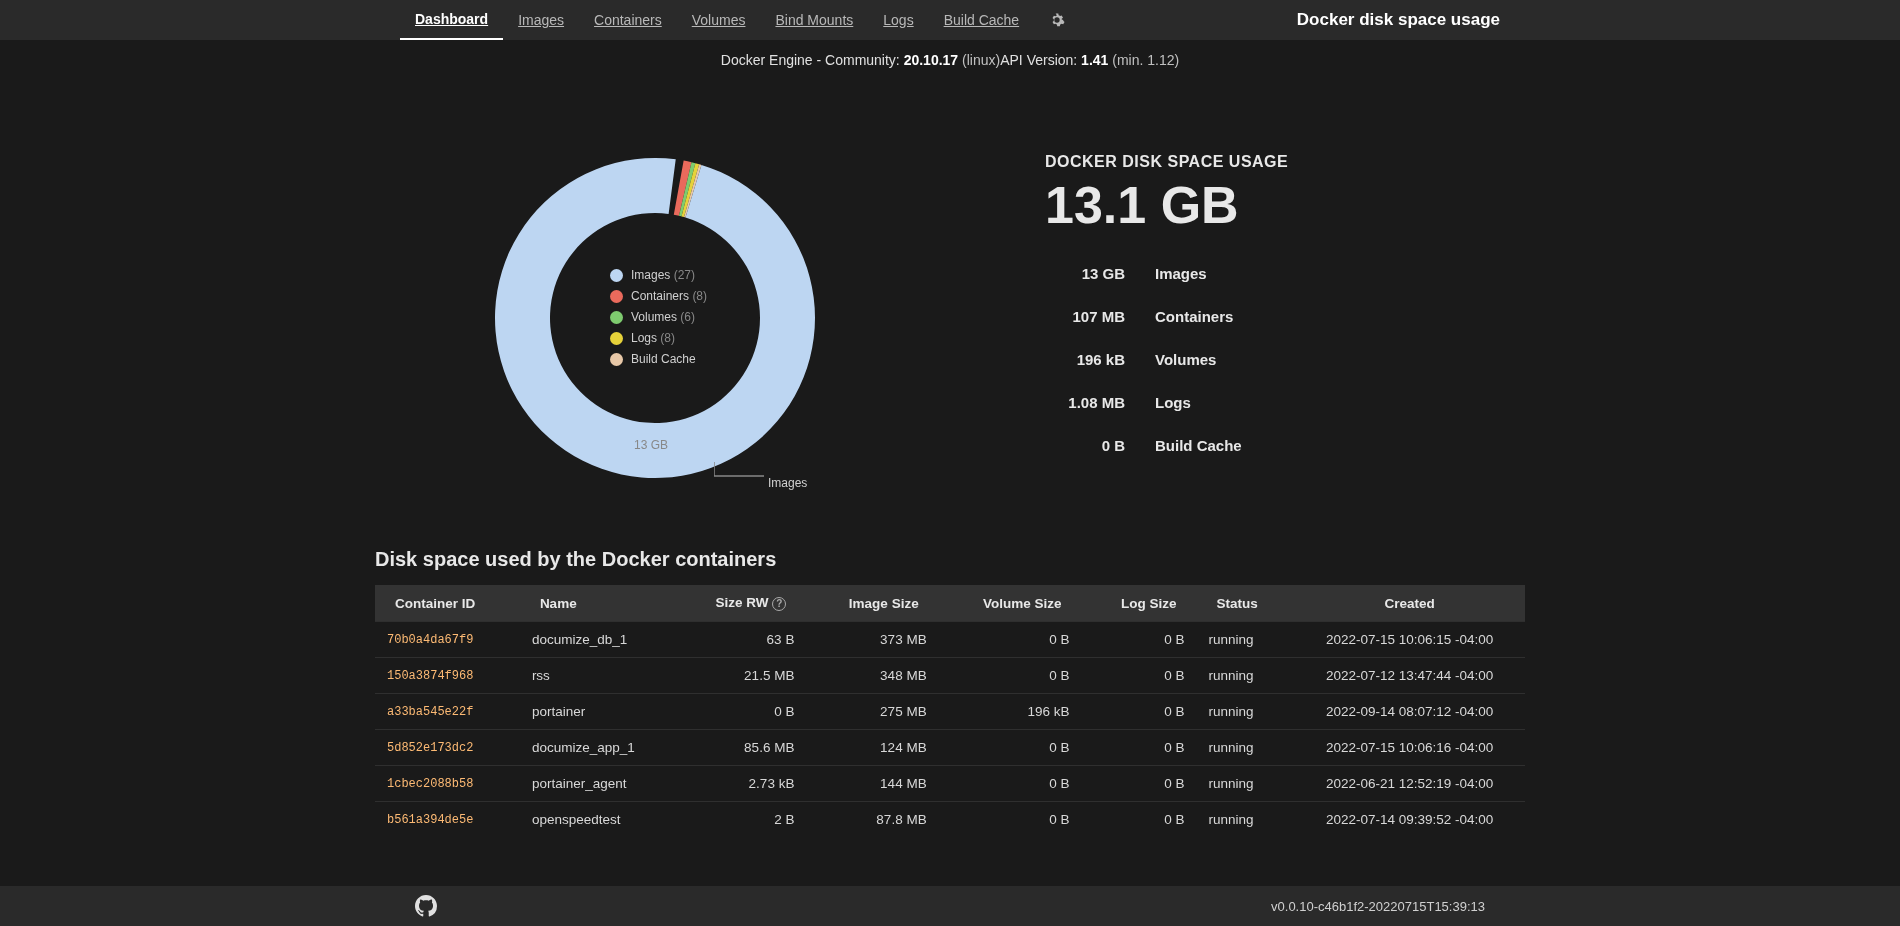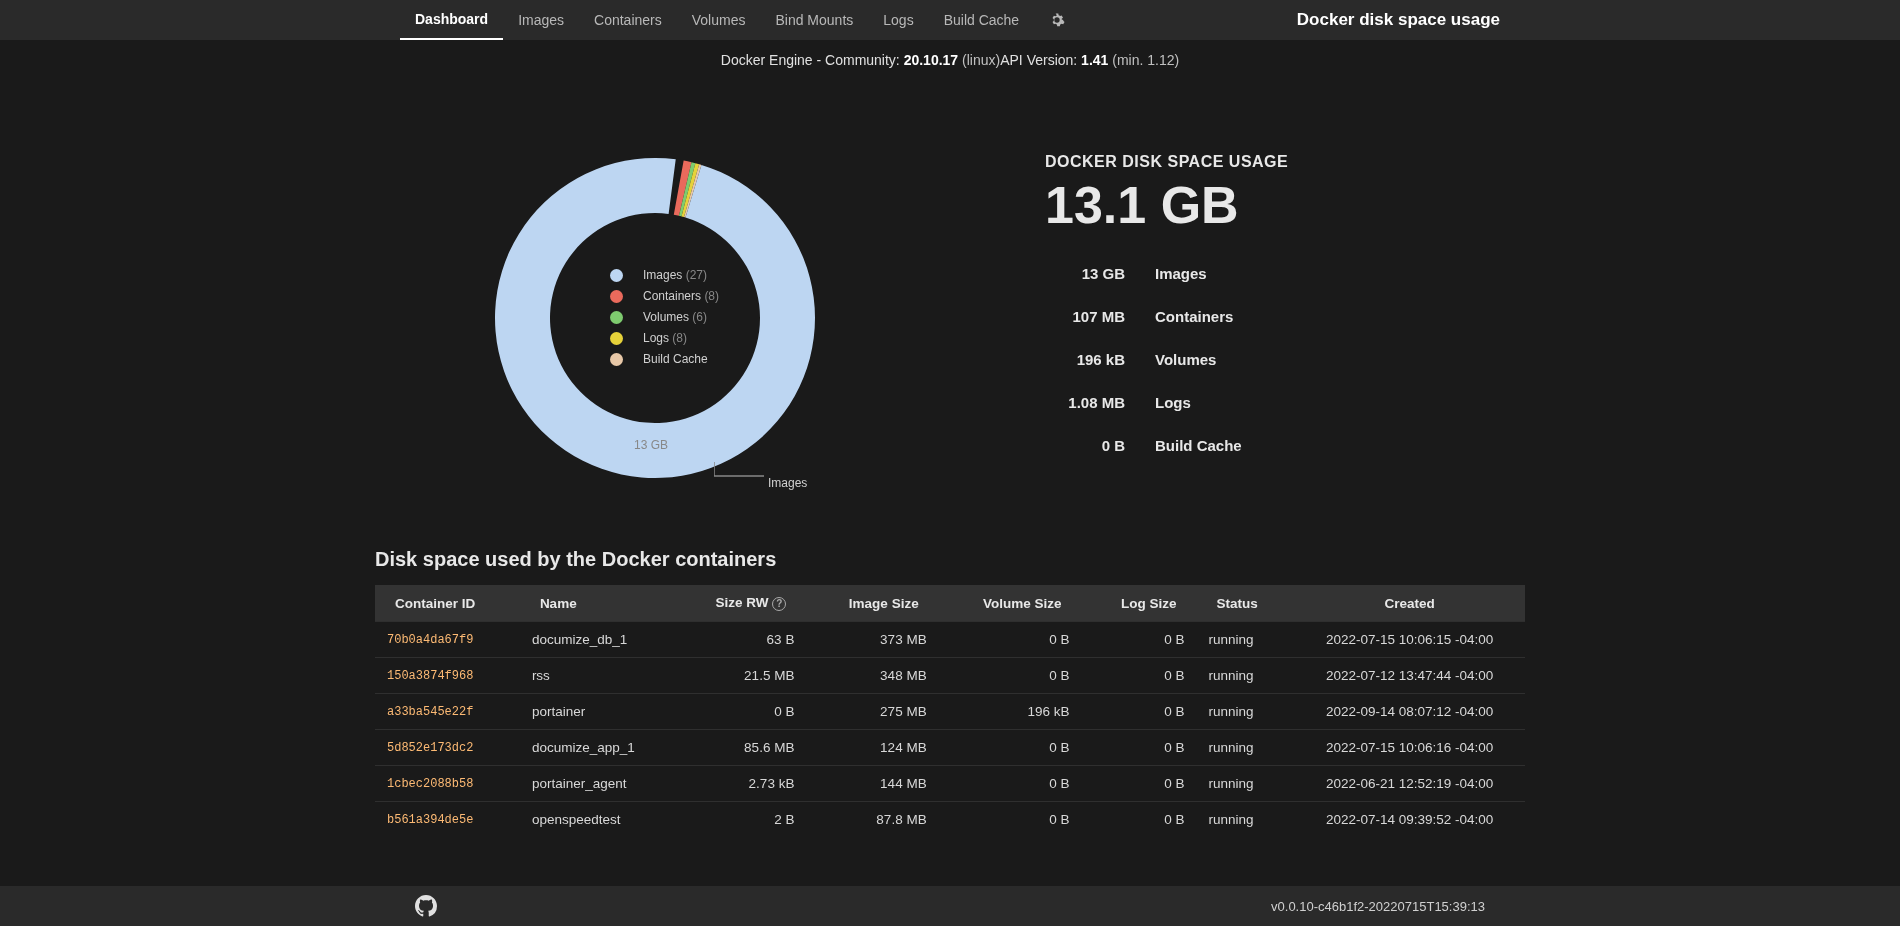--- a/index.html
+++ b/index.html
@@ -26,20 +26,21 @@
   height: 100%;
 }
 .tab {
   padding: 0 15px;
   height: 100%;
   display: flex;
   align-items: center;
   color: #b8b8b8;
   cursor: pointer;
   font-size: 14px;
+  text-decoration: underline;
 }
 .tab.active {
   color: #fff;
   font-weight: 600;
   border-bottom: 2px solid #fff;
 }
 .title-right {
   margin-left: auto;
   margin-right: 400px;
   font-weight: 700;
@@ -152,21 +153,21 @@
 .legend {
   position: absolute;
   left: 235px;
   top: 170px;
   font-size: 12px;
   color: #d0d0d0;
 }
 .legend-row {
   display: flex;
   align-items: center;
-  gap: 20px;
+  gap: 8px;
   margin-bottom: 7px;
 }
 .swatch {
   width: 13px; height: 13px; border-radius: 50%;
 }
 .legend-count { color: #888; }
 .donut-label-center {
   position: absolute;
   left: 259px;
   top: 340px;

